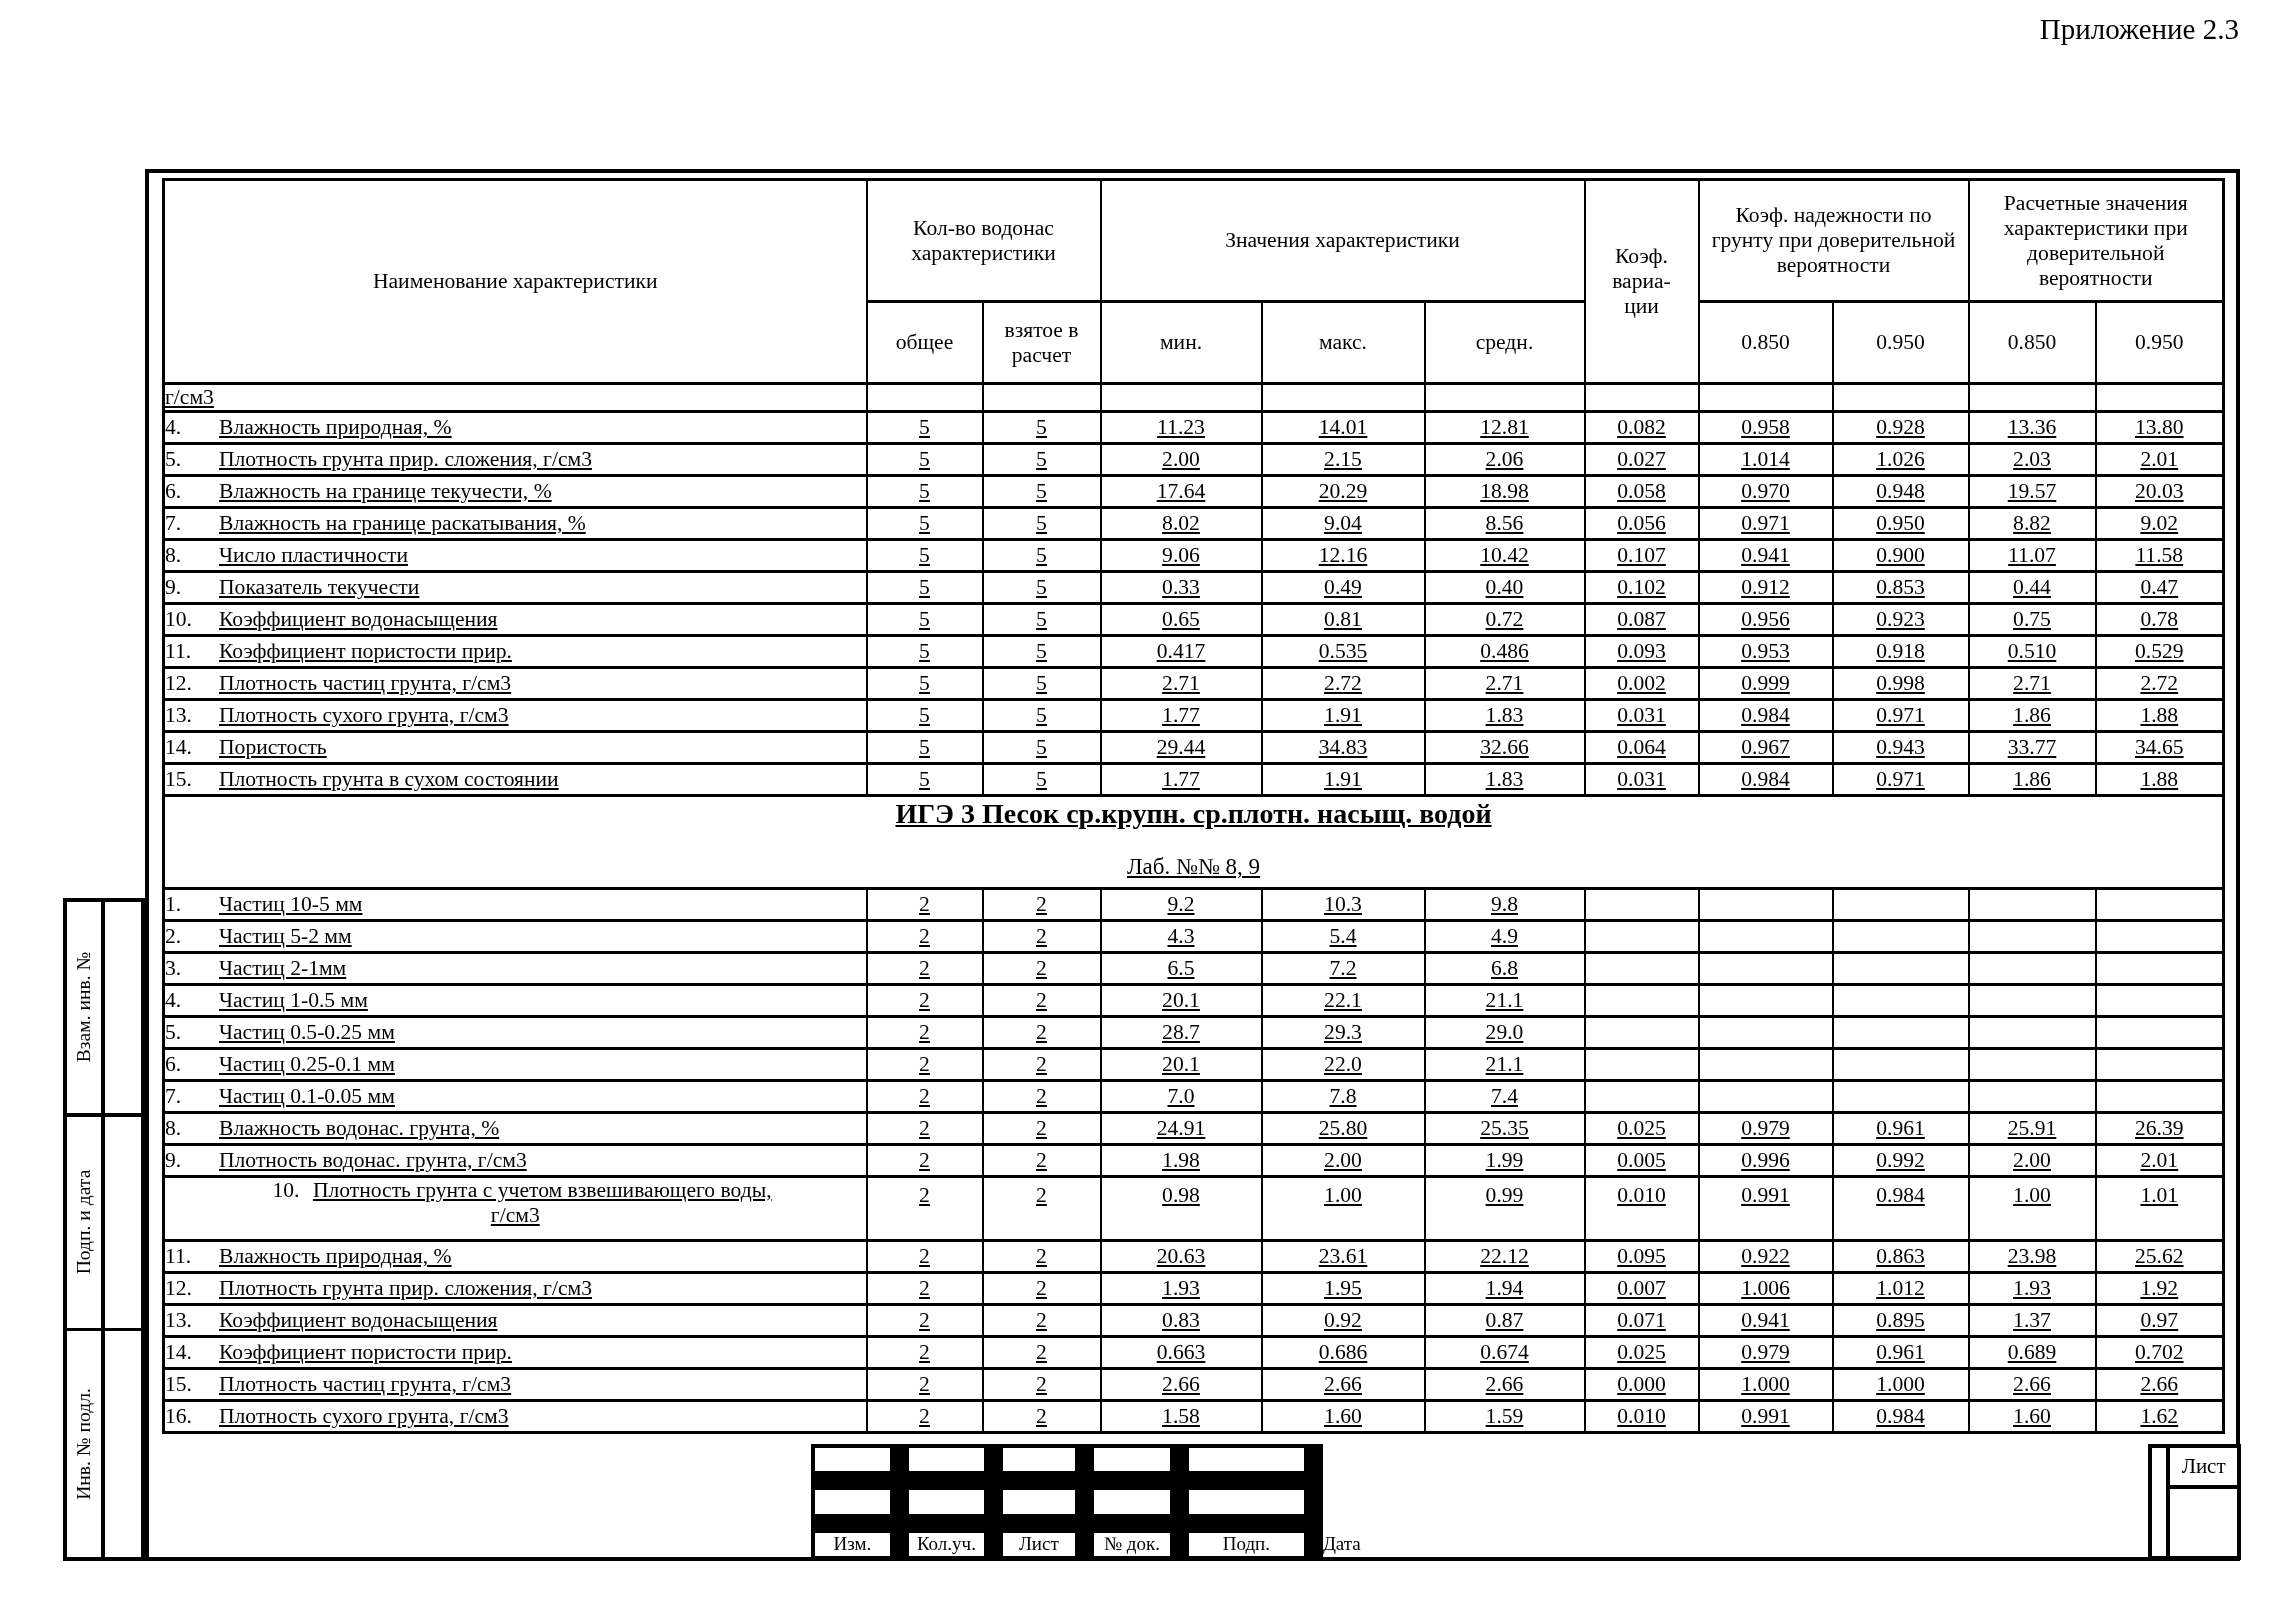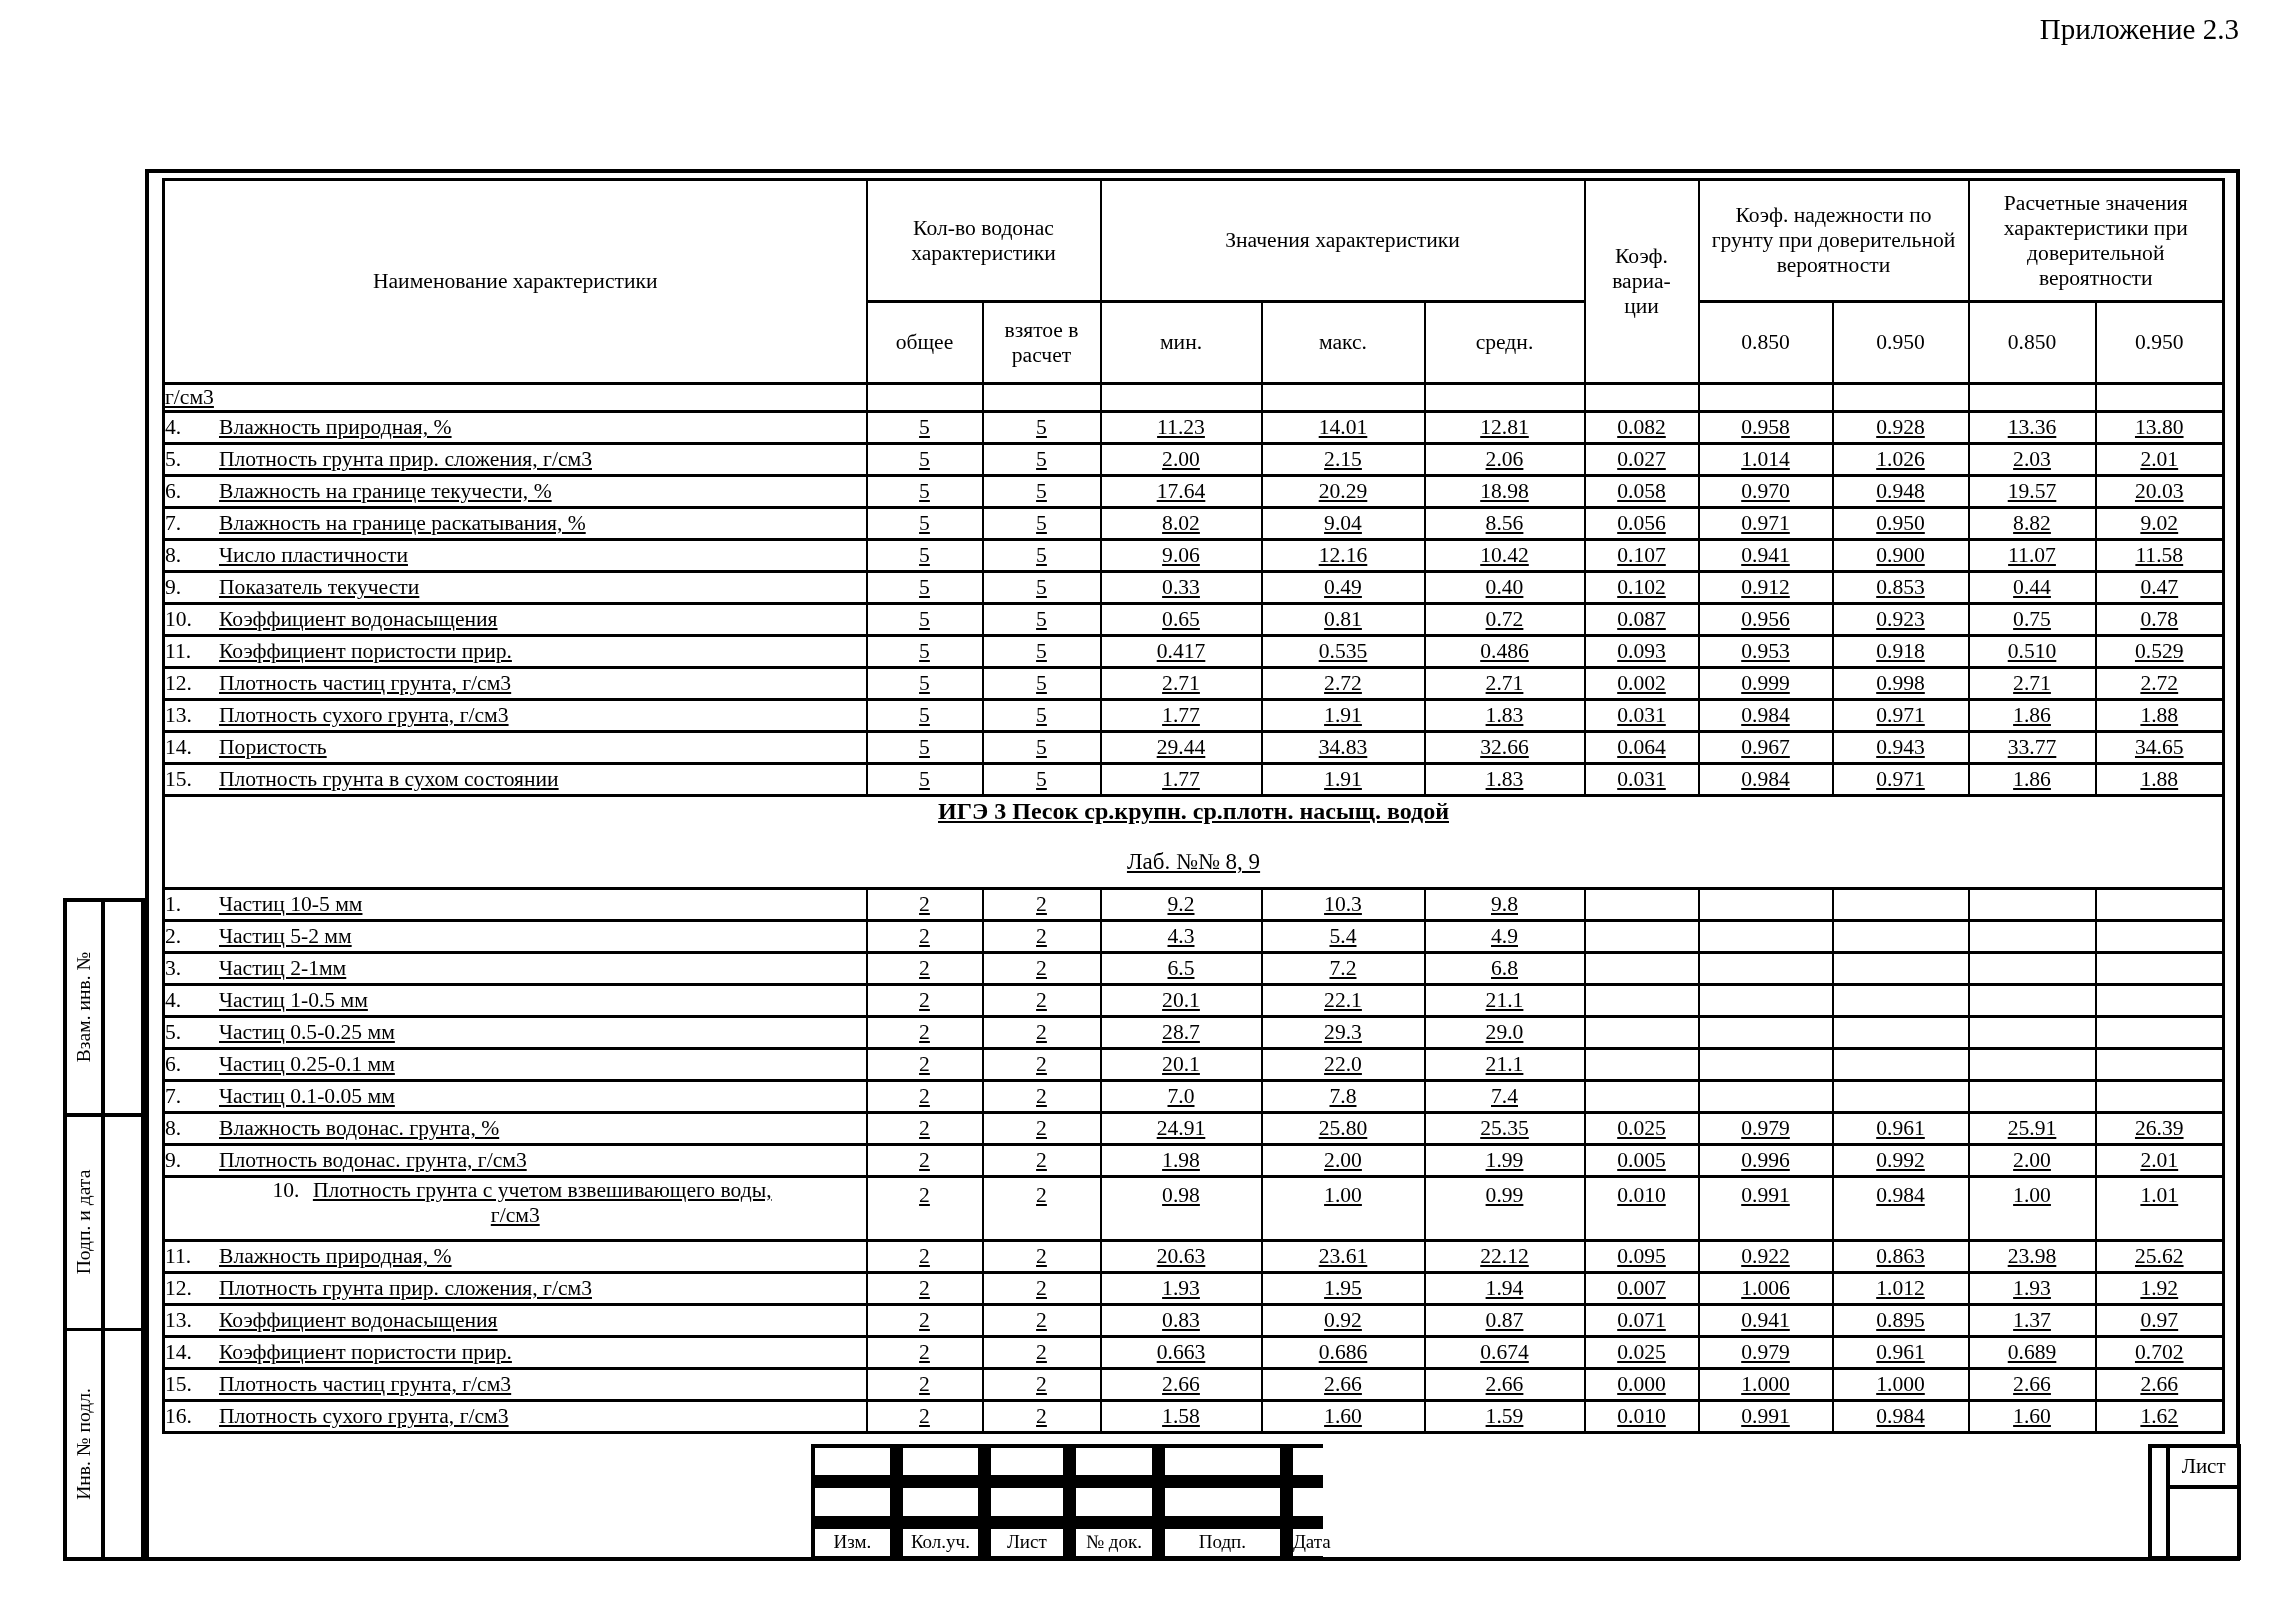--- a/index.html
+++ b/index.html
@@ -31,41 +31,41 @@
   tbody tr{height:32px;text-decoration:underline;}
   tbody tr.cont-row{height:25px;}
   tbody tr.tall-row{height:64px;}
   tbody tr.tall-row td{vertical-align:top;text-align:center;}
   tbody tr.tall-row td.val-cell{padding-top:5.2px;}
   td.name-cell{text-align:left;vertical-align:middle;padding:1.3px 5.2px 1.3px 9.2px;}
   td.name-cell .row-num{display:inline-block;width:54px;}
   td.name-cell .nm{white-space:pre-line;}
   td.val-cell{text-align:center;vertical-align:middle;}
   td.divider-cell{height:90px;vertical-align:top;padding:2.6px 5.2px;}
-  .div-title{text-align:center;font-weight:bold;font-size:24px;margin-top:1.3px;}
+  .div-title{text-align:center;font-weight:bold;font-size:28px;margin-top:1.3px;}
   .div-lab{text-align:center;font-size:23px;margin-top:23.6px;}
   
   .sidebar{
     position:absolute;left:63px;top:898px;width:82px;height:663px;
     background:#000;box-sizing:border-box;padding:3.9px;
     display:grid;grid-template-columns:34px 1fr;
     grid-template-rows:1fr 1fr 1.07fr;gap:3.9px;
   }
   .sidebar .cell{background:#fff;position:relative;}
   .v-label{
     position:absolute;left:50%;top:50%;
     transform:translate(-50%,-50%) rotate(-90deg);
     white-space:nowrap;font-size:19.6px;
   }
   
   .stamp{
     position:absolute;left:811px;top:1444px;width:512px;height:116px;
     background:#000;box-sizing:border-box;padding:3.9px;
     display:grid;grid-template-columns:75px 75px 72px 76px 115px 1fr;
-    grid-template-rows:1fr 1fr 1fr;gap:13px;
+    grid-template-rows:1fr 1fr 1fr;gap:19px;
   }
   .stamp .cell{background:#fff;display:flex;align-items:center;justify-content:center;font-size:19px;}
   
   .sheet-box{
     position:absolute;left:2148px;top:1444px;width:93px;height:116px;
     background:#000;box-sizing:border-box;padding:3.9px;
     display:grid;grid-template-columns:14.4px 1fr;grid-template-rows:37px 1fr;gap:3.9px;
   }
   .sheet-box .cell{background:#fff;display:flex;align-items:center;justify-content:center;font-size:21px;}
   .sheet-box .tallcell{grid-row:1 / 3;}

